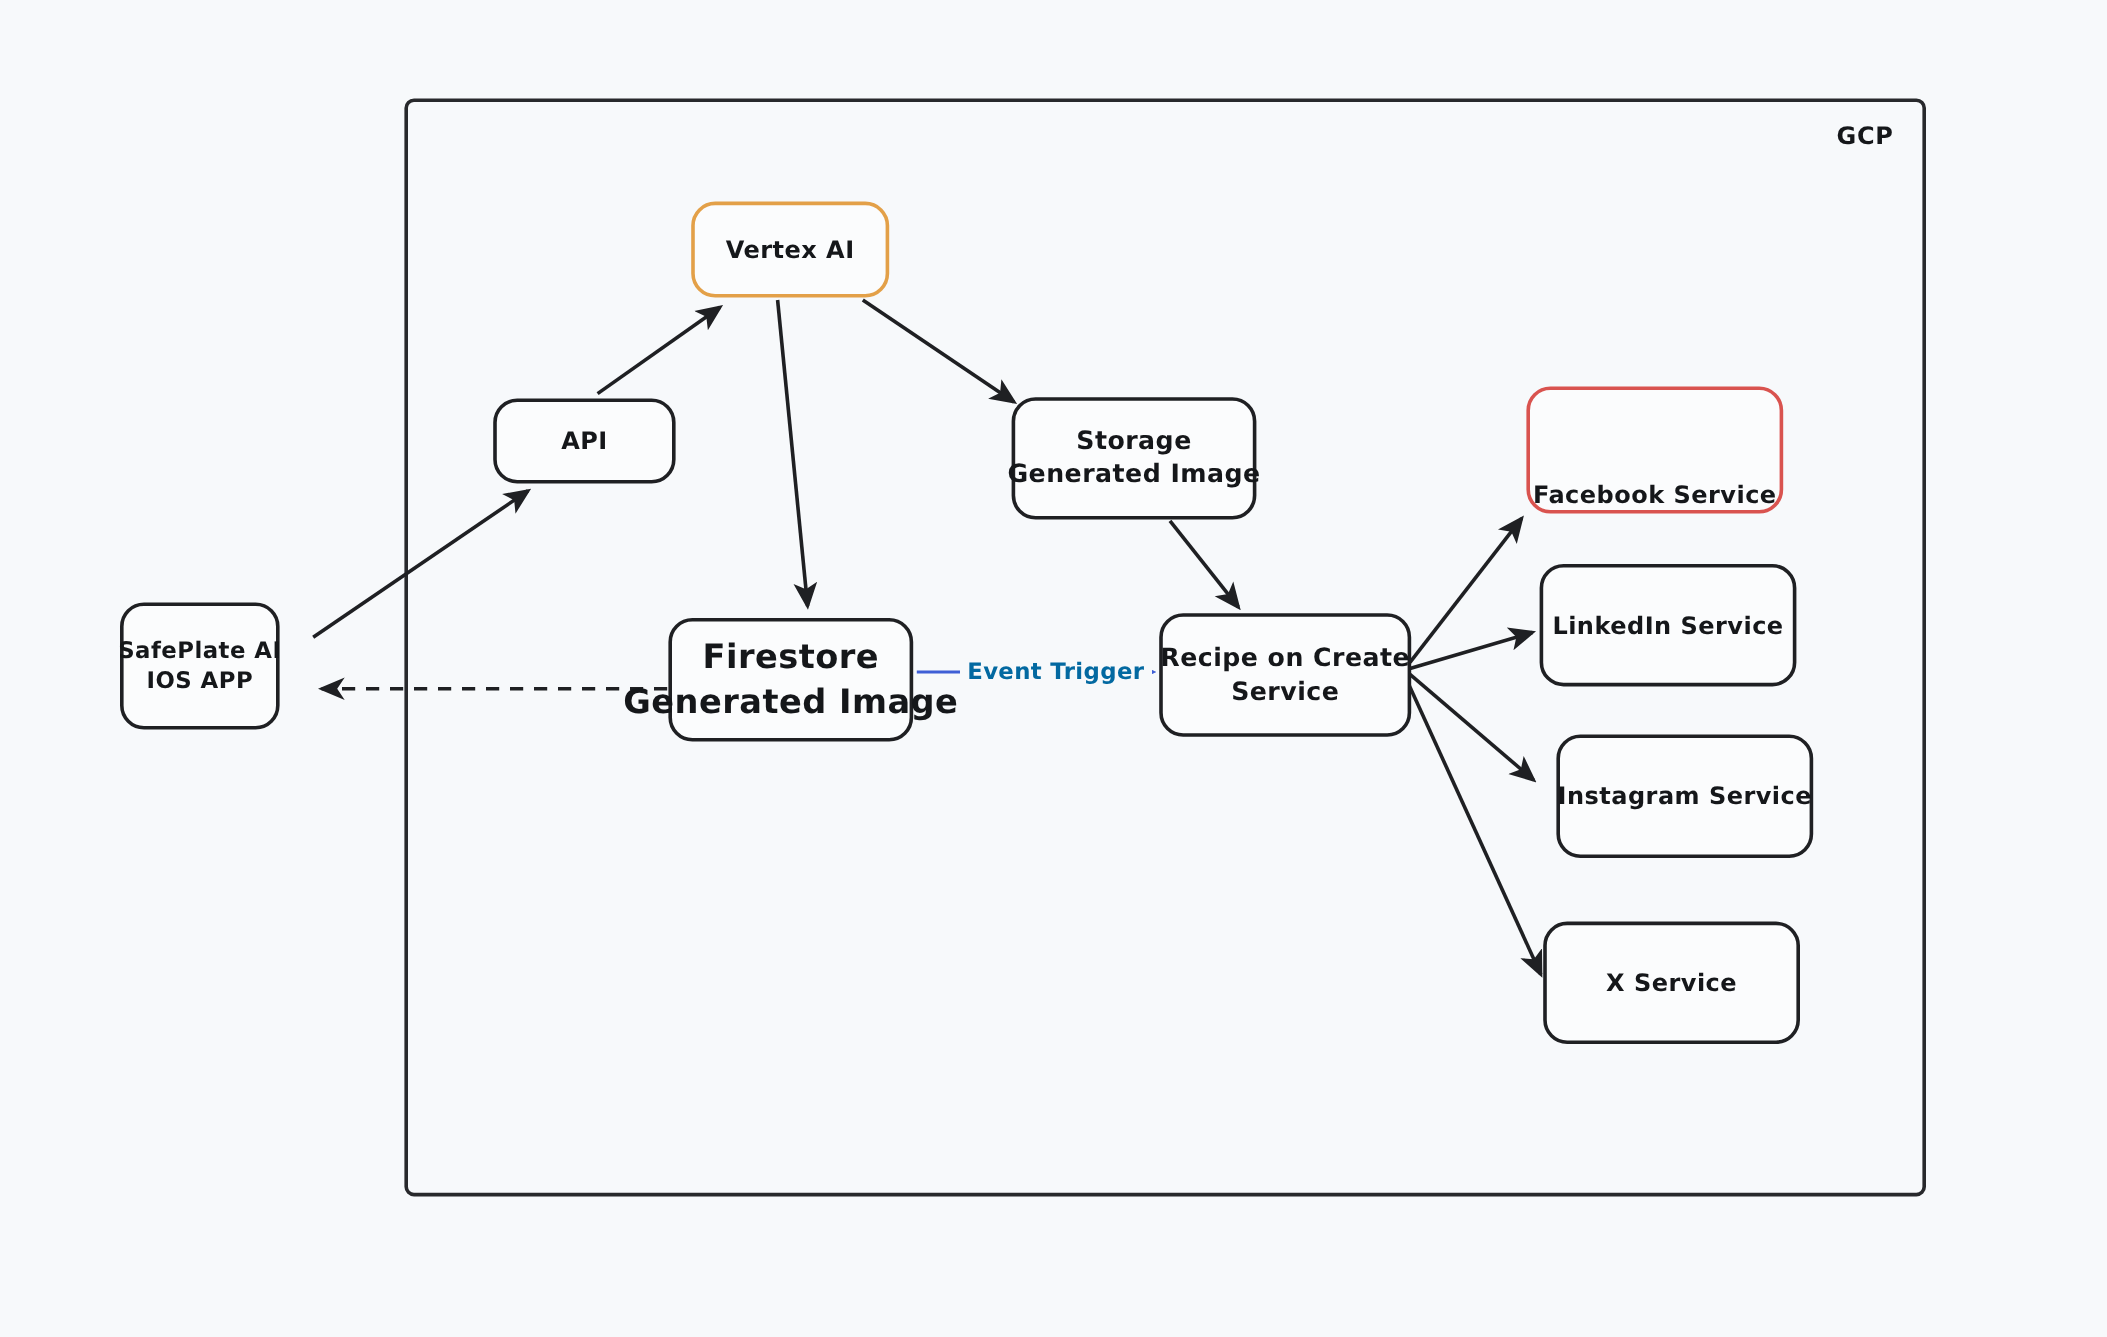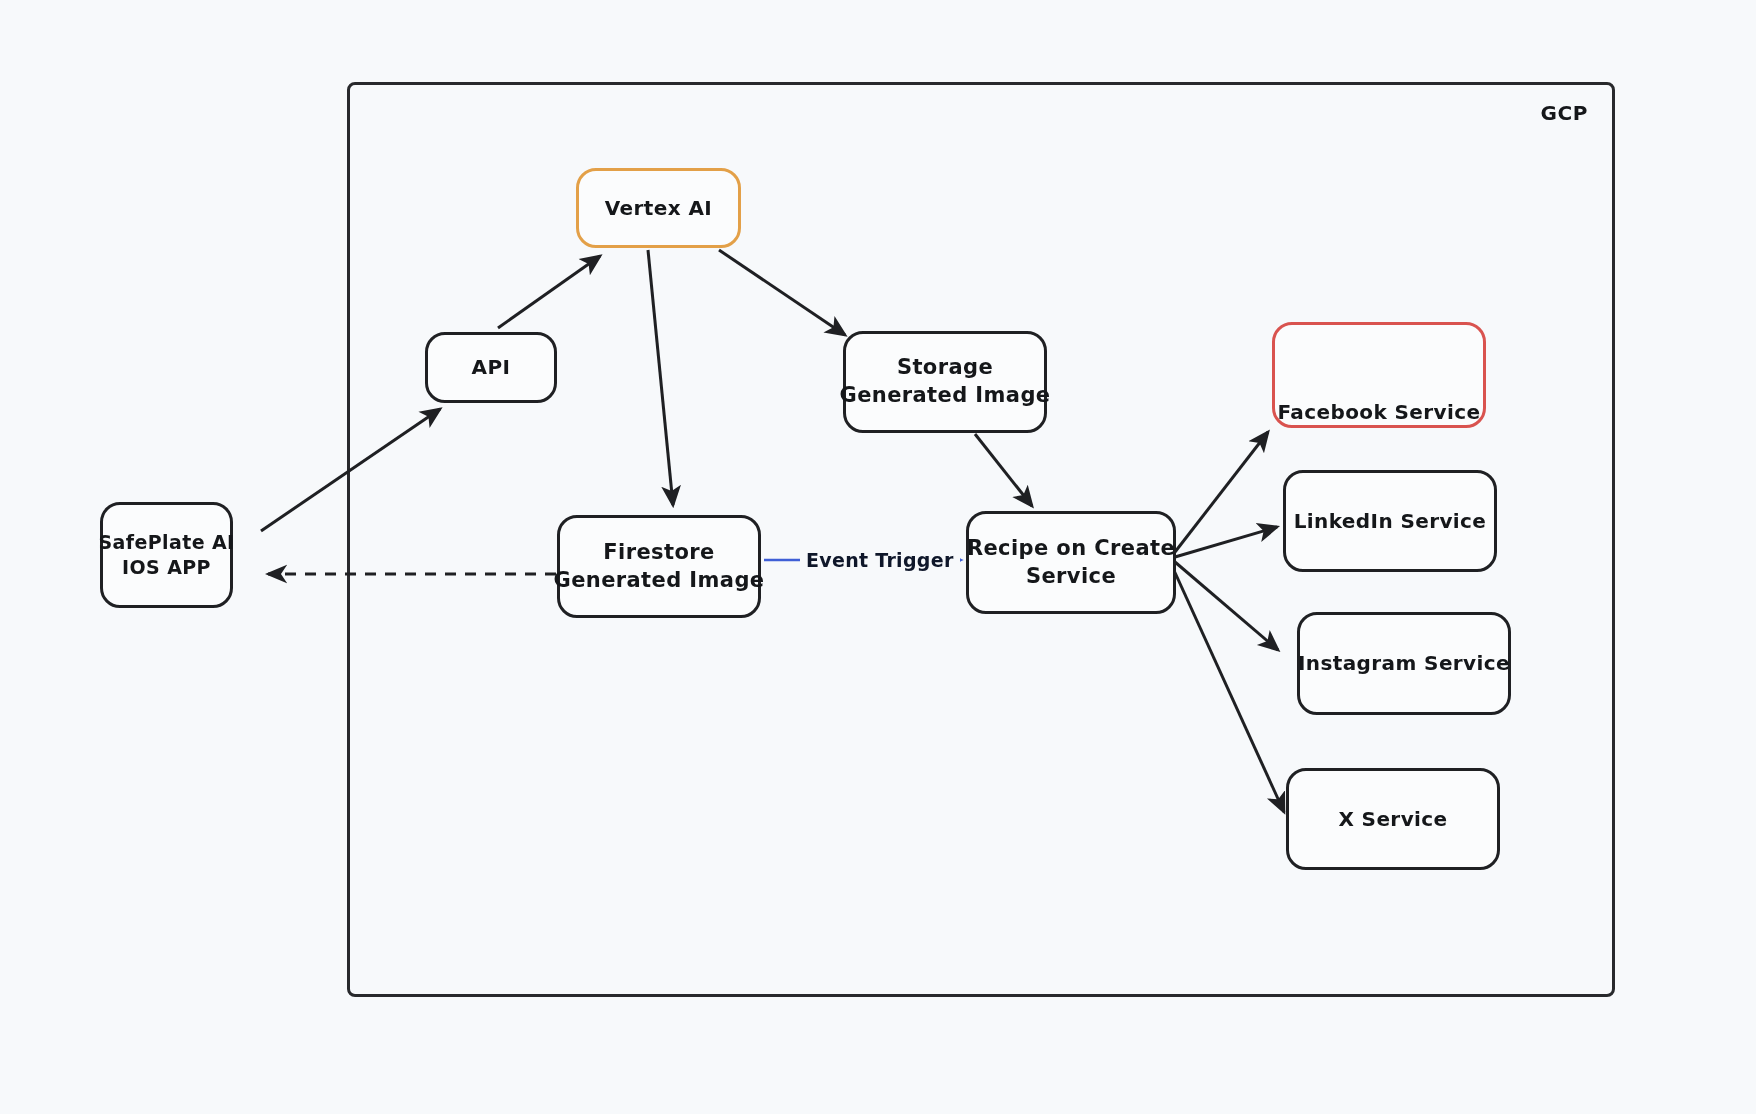--- a/index.html
+++ b/index.html
@@ -52,21 +52,21 @@
   }
   .node.accent-orange { border-color: #e3a048; }
   .node.accent-red    { border-color: #d9534f; }
 
   .node.weight-bold .line { font-weight: 700; }
   .node.weight-normal .line { font-weight: 600; }
 
   
   #gcp-group {
     position: absolute;
-    left: 347px;
+    left: 337px;
     top: 82px;
     width: 1268px;
     height: 915px;
     box-sizing: border-box;
     border: 3px solid #28292c;
     border-radius: 8px;
     background: transparent;
   }
   #gcp-group-label {
     position: absolute;
@@ -76,21 +76,21 @@
     font-weight: 700;
     color: #15171a;
     letter-spacing: 0.6px;
   }
 
   
   .edge-label {
     position: absolute;
     font-size: 19px;
     font-weight: 700;
-    color: #0f172a;
+    color: #0369a1;
     letter-spacing: 0.3px;
     white-space: nowrap;
     background: #f7f9fb;
     padding: 0 6px;
   }
 </style>
 </head>
 <body>
 
 <div id="canvas">
@@ -136,29 +136,29 @@
     <path d="M 1172 566 L 1284 812" fill="none" stroke="#1f2023" stroke-width="3" marker-end="url(#arrow-black)"></path>
   </svg>
 
   <div class="edge-label" style="left: 800px; top: 549px;">Event Trigger</div>
 
   <div class="node weight-normal" style="left:100px; top:502px; width:133px; height:106px; font-size:19px;">
     <span class="line">SafePlate AI</span>
     <span class="line">IOS APP</span>
   </div>
 
-  <div class="node weight-normal" style="left:425px; top:332px; width:132px; height:71px; font-size:20px;">
+  <div class="node weight-normal" style="left:411px; top:332px; width:152px; height:71px; font-size:20px;">
     <span class="line">API</span>
   </div>
 
   <div class="node accent-orange weight-normal" style="left:576px; top:168px; width:165px; height:80px; font-size:20px;">
     <span class="line">Vertex AI</span>
   </div>
 
-  <div class="node weight-bold" style="left:557px; top:515px; width:204px; height:103px; font-size:21px;">
+  <div class="node weight-bold" style="left:557px; top:515px; width:204px; height:103px; font-size:28px;">
     <span class="line">Firestore</span>
     <span class="line">Generated Image</span>
   </div>
 
   <div class="node weight-bold" style="left:843px; top:331px; width:204px; height:102px; font-size:21px;">
     <span class="line">Storage</span>
     <span class="line">Generated Image</span>
   </div>
 
   <div class="node weight-normal" style="left:966px; top:511px; width:210px; height:103px; font-size:21px;">

